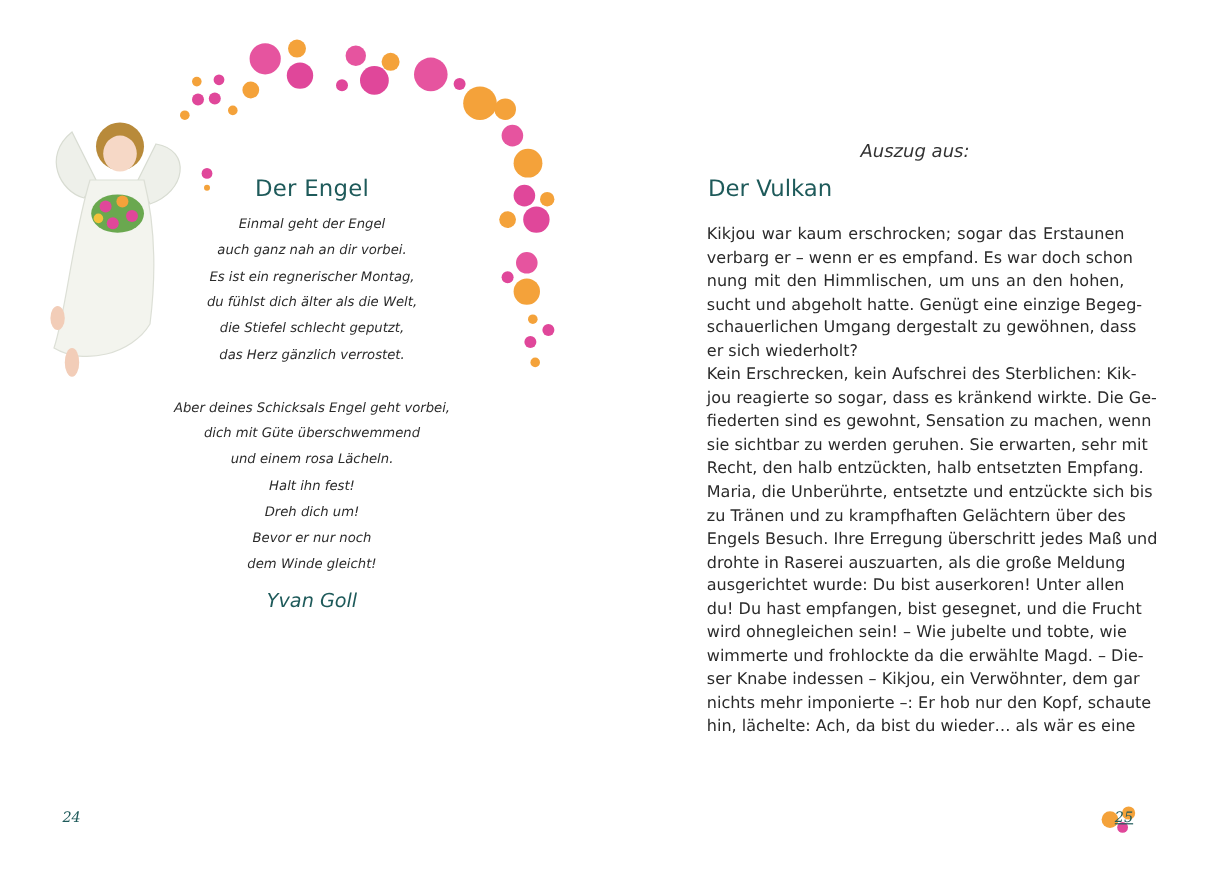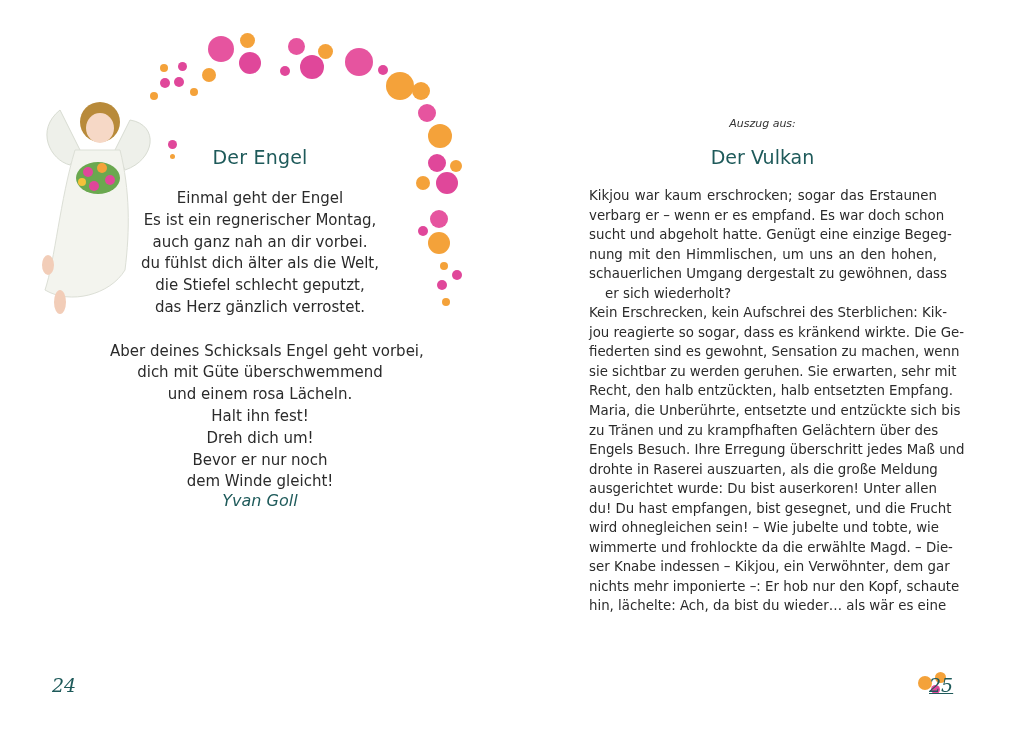--- a/index.html
+++ b/index.html
@@ -3,37 +3,37 @@
 <meta charset="utf-8">
 <style>
   html, body { margin:0; padding:0; }
   body { width:1020px; height:735px; background:#ffffff; position:relative; overflow:hidden;
          font-family:"DejaVu Sans", sans-serif; color:#2b2b2b; }
   .page { position:absolute; top:0; height:635px; }
   .page-left { left:0; width:510px; }
 
   .poem-title { position:absolute; left:120px; width:280px; top:146px; text-align:center;
                 font-size:19px; color:#1e5a5a; letter-spacing:0.2px; }
-  .poem { position:absolute; left:110px; width:300px; top:188px; text-align:center;
-          font-size:15px; line-height:21.8px; }
+  .poem { position:absolute; left:110px; width:300px; top:176px; text-align:center;
+          font-size:11px; line-height:21.8px;font-style:italic; }
   .stanza { margin:0 0 21.8px 0; }
   .stanza div { white-space:nowrap; }
   .author { position:absolute; left:120px; width:280px; top:491px; text-align:center;
             font-style:italic; font-size:16px; color:#1e5a5a; }
 
   .excerpt-label { position:absolute; left:590px; width:345px; top:117px; text-align:center;
-                   font-style:italic; font-size:11px; color:#333; }
-  .excerpt-title { position:absolute; left:590px; width:345px; top:146px; text-align:center;
+                   font-style:italic; font-size:15px; color:#333; }
+  .excerpt-title { position:absolute; left:590px; width:345px; top:146px; 
                    font-size:19px; color:#1e5a5a; }
   .prose { position:absolute; left:589px; width:348px; top:186px; font-size:13.35px;
            line-height:19.55px; }
   .prose .ln { display:block; text-align:justify; text-align-last:justify; white-space:nowrap; height:19.55px; }
-  .prose .ln.last { text-align-last:left;margin-left:16px; }
+  .prose .ln.last { text-align-last:left; }
 
-  .page-num { position:absolute; top:674px; font-style:italic; font-size:19px; color:#1e5a5a;
+  .page-num { position:absolute; top:674px; font-style:italic; font-size:12px; color:#1e5a5a;
               font-family:"DejaVu Serif", serif; }
   .pn-left { left:52px; }
   .pn-right { left:929px;text-decoration:underline; }
 
   .flower { position:absolute; border-radius:50%; }
   .angel { position:absolute; left:30px; top:90px; width:135px; height:230px; }
 </style>
 </head>
 <body>
 
@@ -89,22 +89,22 @@
     <div class="flower" style="left:190px;top:88px;width:8px;height:8px;background:#f4a23a"></div>
     <div class="flower" style="left:168px;top:140px;width:9px;height:9px;background:#e0479a"></div>
     <div class="flower" style="left:170px;top:154px;width:5px;height:5px;background:#f4a23a"></div>
   </div>
 
   <div class="poem-title">Der Engel</div>
 
   <div class="poem">
     <div class="stanza">
       <div>Einmal geht der Engel</div>
+      <div>auch ganz nah an dir vorbei.</div>
       <div>Es ist ein regnerischer Montag,</div>
-      <div>auch ganz nah an dir vorbei.</div>
       <div>du fühlst dich älter als die Welt,</div>
       <div>die Stiefel schlecht geputzt,</div>
       <div>das Herz gänzlich verrostet.</div>
     </div>
     <div class="stanza">
       <div>Aber deines Schicksals Engel geht vorbei,</div>
       <div>dich mit Güte überschwemmend</div>
       <div>und einem rosa Lächeln.</div>
       <div>Halt ihn fest!</div>
       <div>Dreh dich um!</div>
@@ -117,22 +117,22 @@
 
   <div class="page-num pn-left">24</div>
 </div>
 
 <div class="excerpt-label">Auszug aus:</div>
 <div class="excerpt-title">Der Vulkan</div>
 
 <div class="prose">
   <span class="ln">Kikjou war kaum erschrocken; sogar das Erstaunen</span>
   <span class="ln">verbarg er – wenn er es empfand. Es war doch schon</span>
+  <span class="ln">nung mit den Himmlischen, um uns an den hohen,</span>
   <span class="ln">sucht und abgeholt hatte. Genügt eine einzige Begeg-</span>
-  <span class="ln">nung mit den Himmlischen, um uns an den hohen,</span>
   <span class="ln">schauerlichen Umgang dergestalt zu gewöhnen, dass</span>
   <span class="ln last">er sich wiederholt?</span>
   <span class="ln">Kein Erschrecken, kein Aufschrei des Sterblichen: Kik-</span>
   <span class="ln">jou reagierte so sogar, dass es kränkend wirkte. Die Ge-</span>
   <span class="ln">fiederten sind es gewohnt, Sensation zu machen, wenn</span>
   <span class="ln">sie sichtbar zu werden geruhen. Sie erwarten, sehr mit</span>
   <span class="ln">Recht, den halb entzückten, halb entsetzten Empfang.</span>
   <span class="ln">Maria, die Unberührte, entsetzte und entzückte sich bis</span>
   <span class="ln">zu Tränen und zu krampfhaften Gelächtern über des</span>
   <span class="ln">Engels Besuch. Ihre Erregung überschritt jedes Maß und</span>

